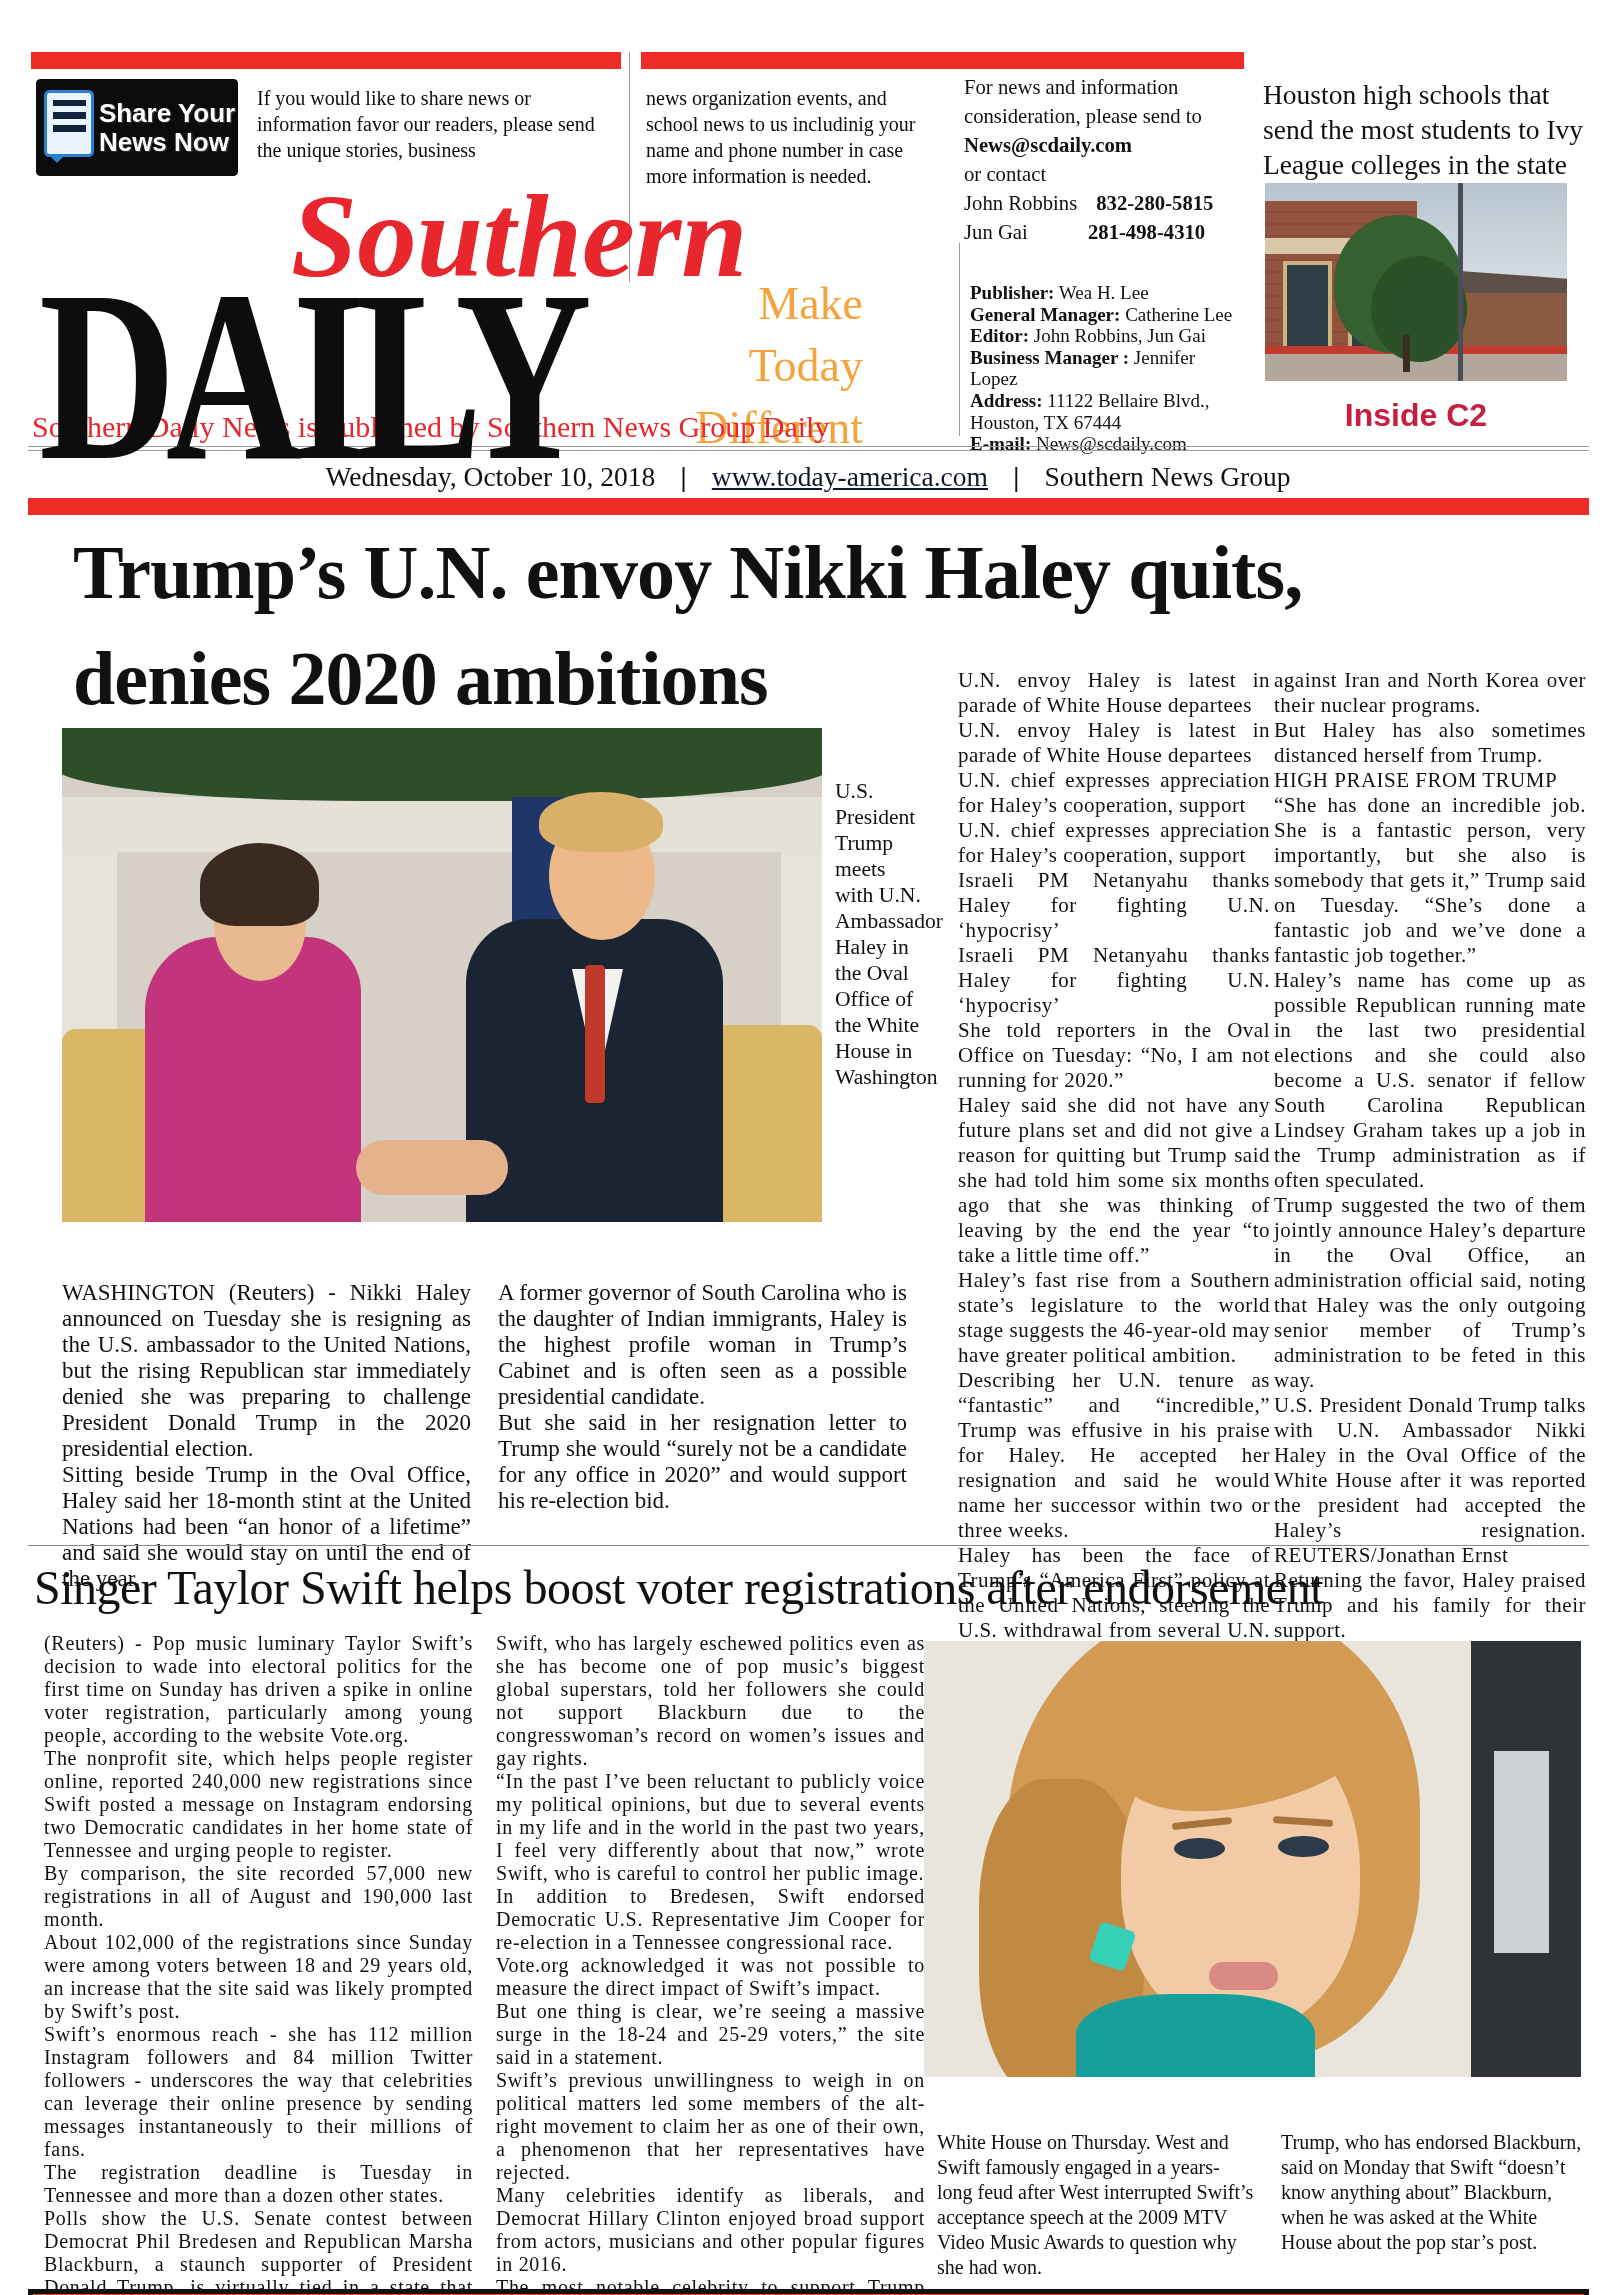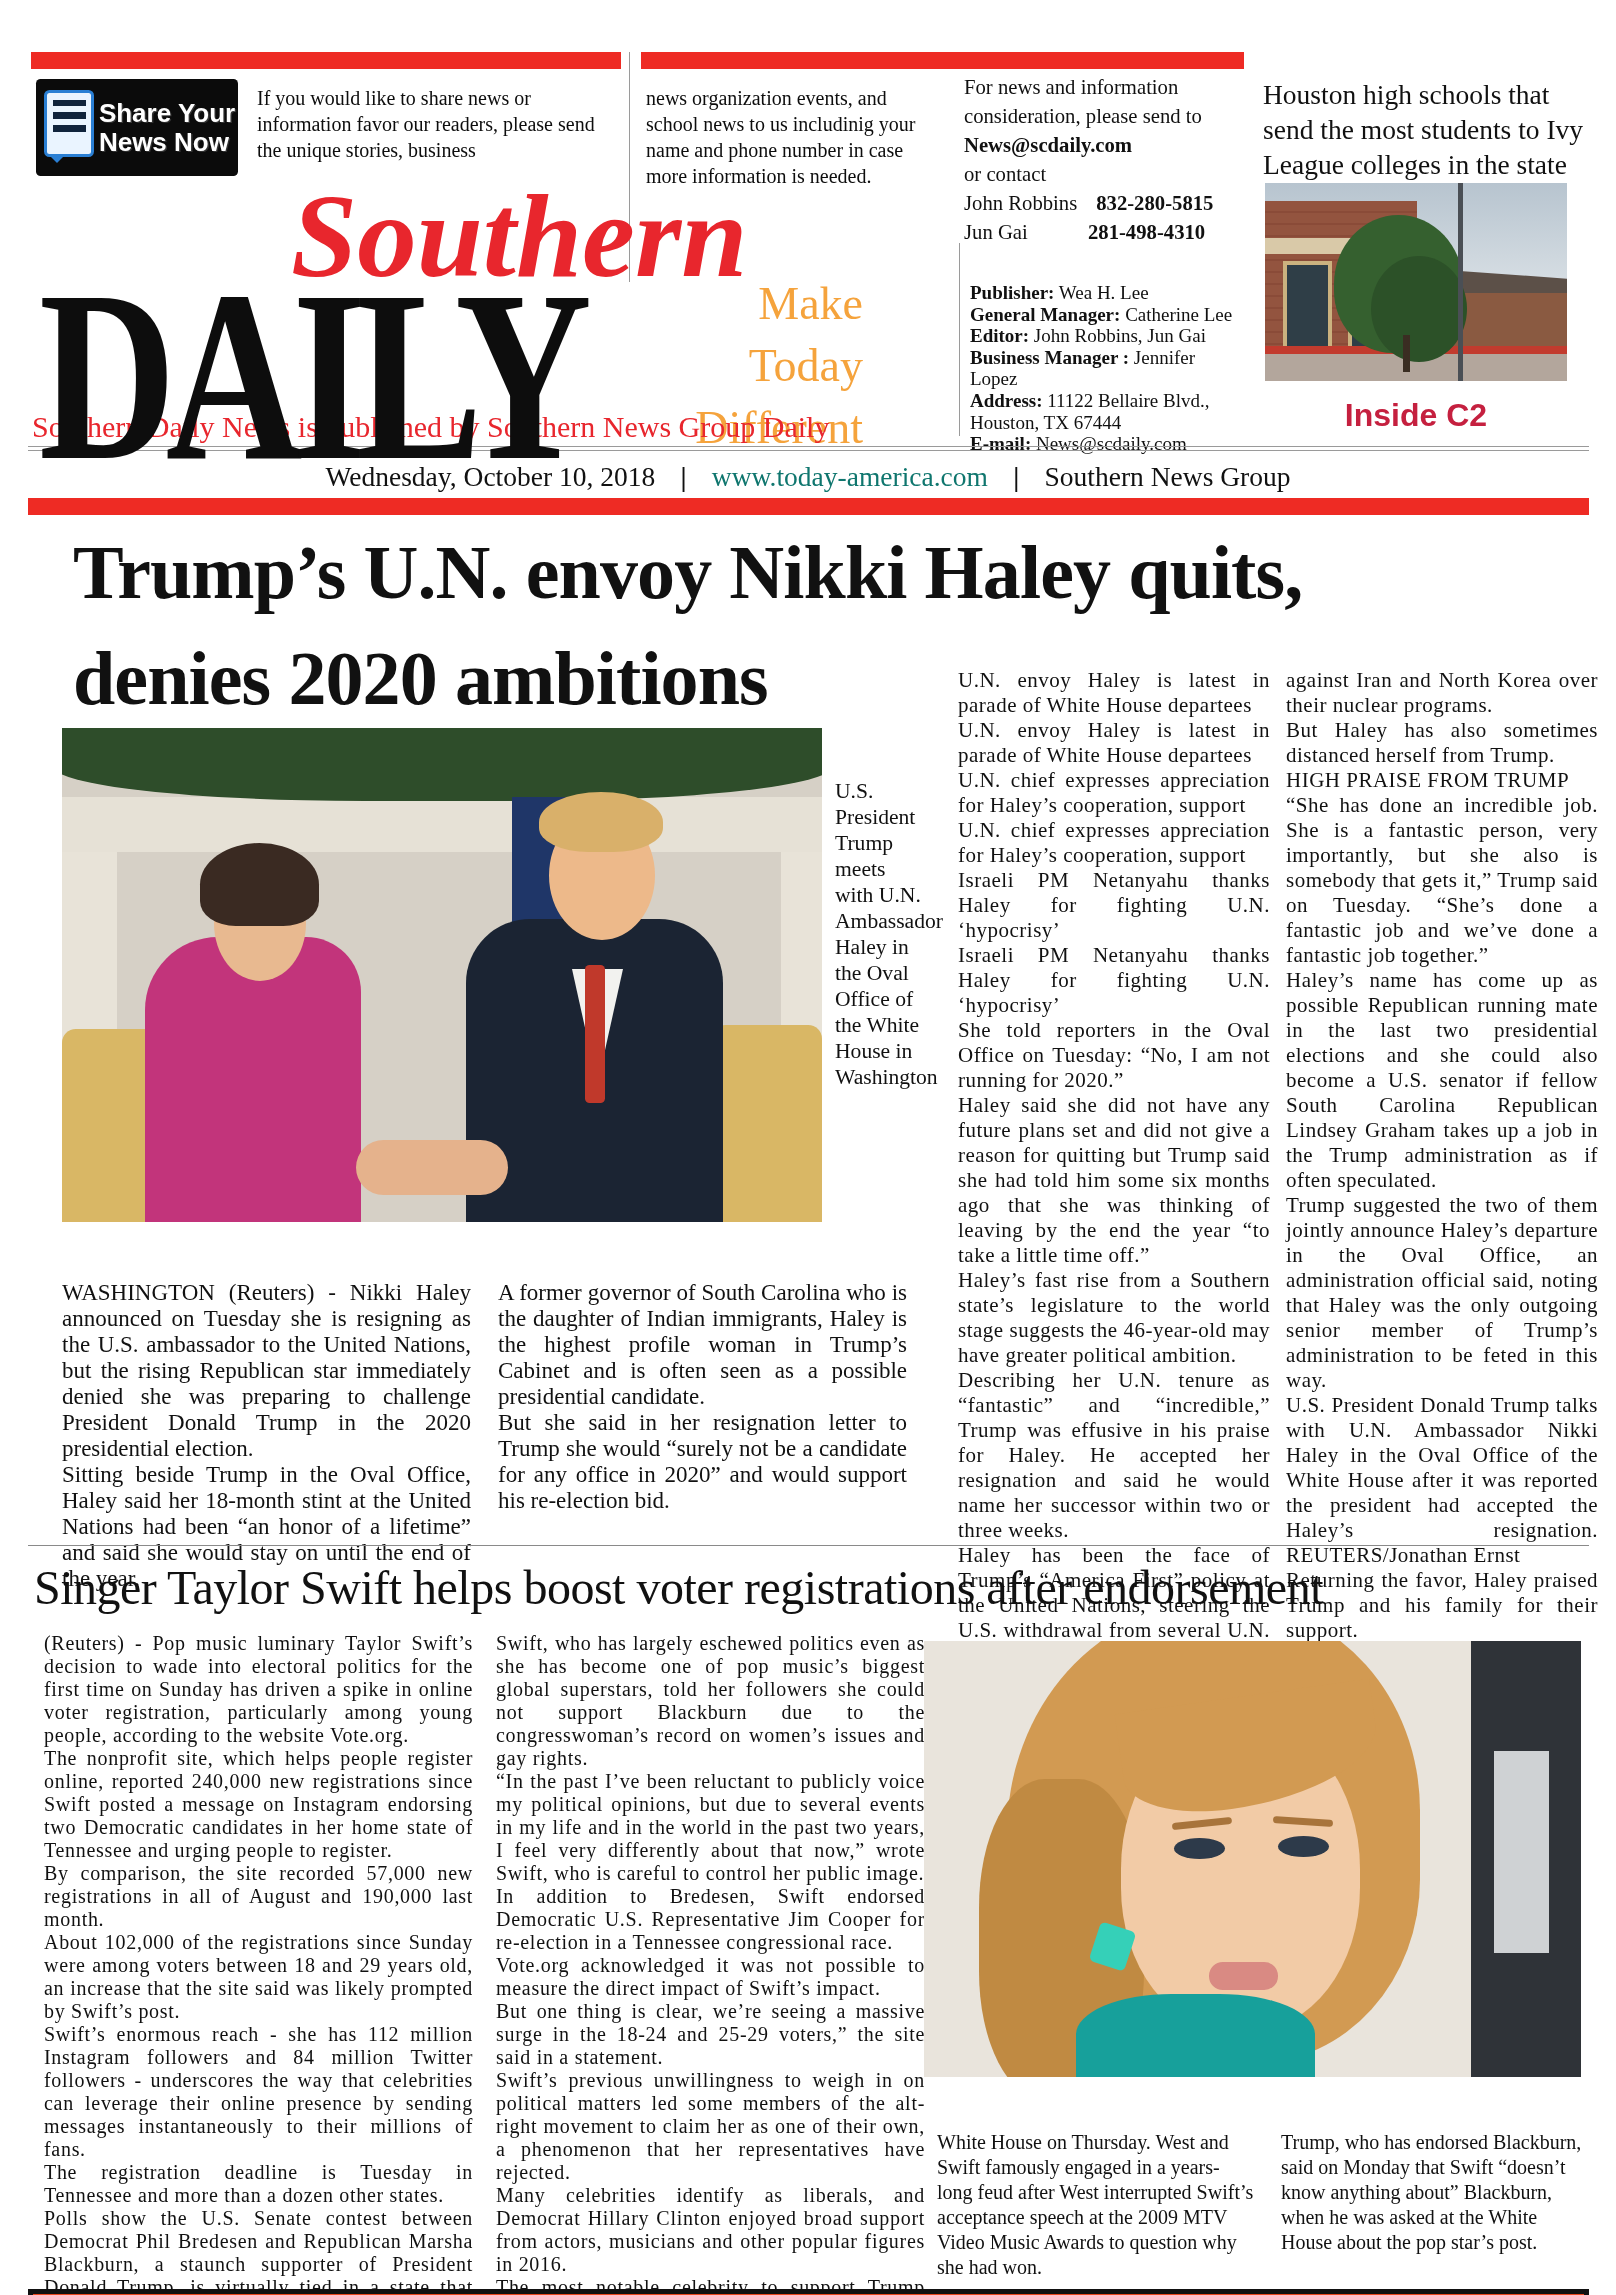--- a/index.html
+++ b/index.html
@@ -39,21 +39,21 @@
   
   #publisher{font-size:19px;line-height:21.6px;width:275px;}
   #publisher .lbl{font-weight:bold;}
   
   #m-script{font-style:italic;font-weight:bold;color:#E8262D;font-size:119px;line-height:119px;z-index:3;}
   #m-title{font-weight:bold;color:#0d0d0d;font-size:243px;line-height:243px;letter-spacing:-13px;transform:scaleX(0.78);transform-origin:left top;z-index:2;}
   #m-slogan{width:197px;text-align:right;color:#F5A33C;font-size:46px;line-height:62px;}
   #m-tagline{color:#E8262D;font-size:30px;}
   #m-rule{left:27.5px;top:446px;width:1561px;height:2.8px;border-top:1.8px solid #9a9a9a;border-bottom:1.8px solid #9a9a9a;}
   #dateline{left:0;top:461px;width:1616px;text-align:center;font-size:27.5px;}
-  #dateline .url{color:#0f766e;}
+  #dateline .url{color:#0f172a;text-decoration:underline;}
   #dateline .sep{padding:0 18.4px;font-weight:bold;}
   
   #t-headline{left:73px;top:519px;font-size:76px;line-height:106px;font-weight:bold;letter-spacing:-0.9px;}
   .bodycol{font-size:23px;line-height:26px;text-align:justify;}
   .bodycol-sm{font-size:21px;line-height:25px;letter-spacing:0.5px;text-align:justify;}
   #t-sidecap{font-size:21.6px;line-height:26px;}
   
   #tphoto{left:62px;top:728px;width:760px;height:494px;background:#d6d0c6;overflow:hidden;}
   #tphoto .garland{position:absolute;left:-9.2px;top:-13.8px;width:780px;height:87px;background:#2e4d2a;border-radius:0 0 40% 40%;}
   #tphoto .mantle{position:absolute;left:0;top:69px;width:100%;height:55px;background:#e6e1d6;}
@@ -213,21 +213,21 @@
       <p>U.N. chief expresses appreciation for Haley’s cooperation, support</p>
       <p>U.N. chief expresses appreciation for Haley’s cooperation, support</p>
       <p>Israeli PM Netanyahu thanks Haley for fighting U.N. ‘hypocrisy’</p>
       <p>Israeli PM Netanyahu thanks Haley for fighting U.N. ‘hypocrisy’</p>
       <p>She told reporters in the Oval Office on Tuesday: “No, I am not running for 2020.”</p>
       <p>Haley said she did not have any future plans set and did not give a reason for quitting but Trump said she had told him some six months ago that she was thinking of leaving by the end the year “to take a little time off.”</p>
       <p>Haley’s fast rise from a Southern state’s legislature to the world stage suggests the 46-year-old may have greater political ambition.</p>
       <p>Describing her U.N. tenure as “fantastic” and “incredible,” Trump was effusive in his praise for Haley. He accepted her resignation and said he would name her successor within two or three weeks.</p>
       <p>Haley has been the face of Trump’s “America First” policy at the United Nations, steering the U.S. withdrawal from several U.N. programs and ardently defending his hard-line policies</p>
     </div>
-  <div class="abs bodycol-sm" style="left:1274px;top:668px;width:312px;margin-left:12px;">
+  <div class="abs bodycol-sm" style="left:1274px;top:668px;width:312px;">
       <p>against Iran and North Korea over their nuclear programs.</p>
       <p>But Haley has also sometimes distanced herself from Trump.</p>
       <p>HIGH PRAISE FROM TRUMP</p>
       <p>“She has done an incredible job. She is a fantastic person, very importantly, but she also is somebody that gets it,” Trump said on Tuesday. “She’s done a fantastic job and we’ve done a fantastic job together.”</p>
       <p>Haley’s name has come up as possible Republican running mate in the last two presidential elections and she could also become a U.S. senator if fellow South Carolina Republican Lindsey Graham takes up a job in the Trump administration as if often speculated.</p>
       <p>Trump suggested the two of them jointly announce Haley’s departure in the Oval Office, an administration official said, noting that Haley was the only outgoing senior member of Trump’s administration to be feted in this way.</p>
       <p>U.S. President Donald Trump talks with U.N. Ambassador Nikki Haley in the Oval Office of the White House after it was reported the president had accepted the Haley’s resignation. REUTERS/Jonathan Ernst</p>
       <p>Returning the favor, Haley praised Trump and his family for their support.</p>
     </div>
 

